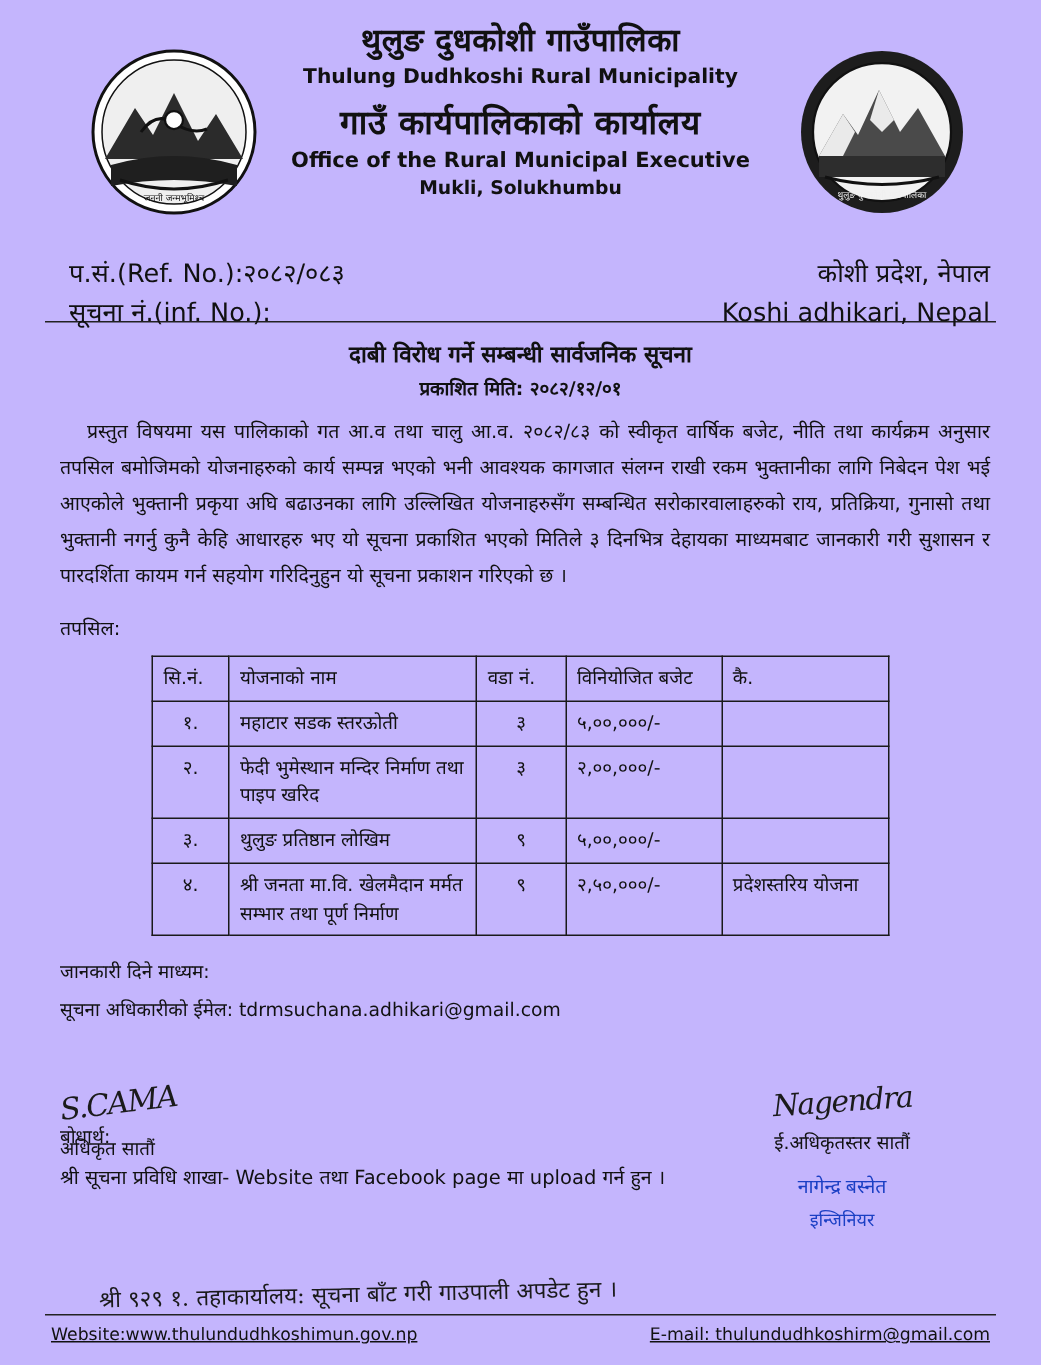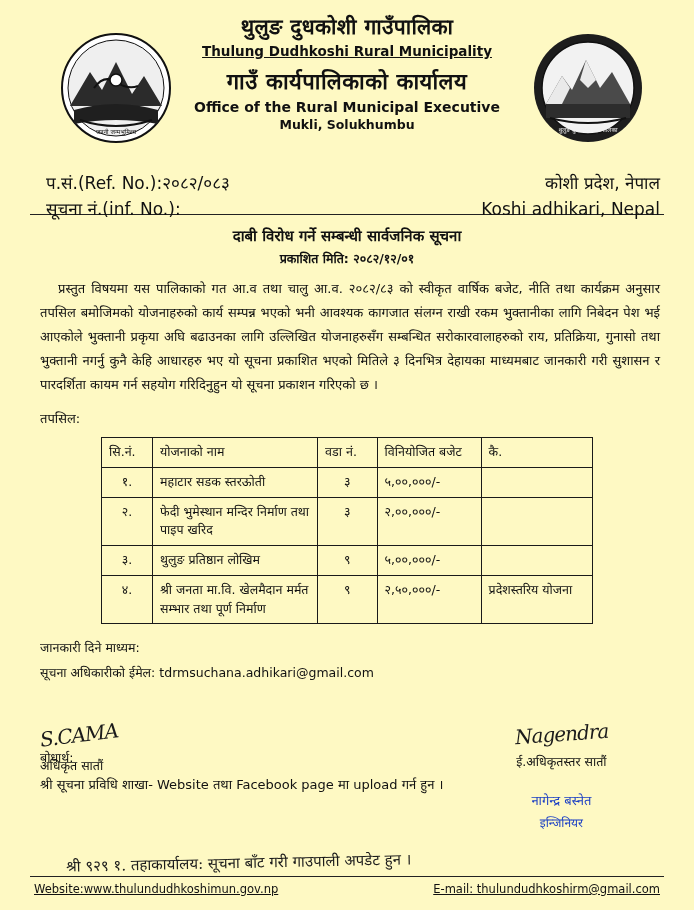--- a/index.html
+++ b/index.html
@@ -9,42 +9,42 @@
     font-family:"DejaVu Sans", sans-serif;
     color:#111;
     overflow:hidden;
     position:relative;
   }
   .page{
     position:relative;
     width:694px;height:910px;
     box-sizing:border-box;
     padding:8px 26px 0 26px;
-    background:#fef9c3;
+    background:#c4b5fd;
   }
   
   .header{
     position:relative;
     text-align:center;
     min-height:152px;
   }
   .emblem{
     position:absolute;
     top:20px;
     width:112px;height:112px;
   }
   .emblem.left{left:34px;}
   .emblem.right{right:24px;}
   .emblem svg{display:block;}
   .hdr-line1{
     font-size:21px;font-weight:bold;letter-spacing:.3px;
     margin:4px 0 0 0;
   }
   .hdr-line2{
-    font-size:13.5px;font-weight:bold;margin-top:3px;text-decoration:underline;
+    font-size:13.5px;font-weight:bold;margin-top:3px;
   }
   .hdr-line3{
     font-size:22px;font-weight:bold;margin-top:6px;letter-spacing:.5px;
   }
   .hdr-line4{
     font-size:14px;font-weight:bold;margin-top:4px;
   }
   .hdr-line5{
     font-size:16px;font-weight:bold;margin-top:6px;
   }
@@ -139,21 +139,22 @@
     color:#1b1b1b;
     font-size:20px;
     transform:rotate(-7deg);
     letter-spacing:-1px;
     white-space:nowrap;
   }
   .scribble.r{transform:rotate(-4deg);}
   .name-blue{
     color:#1b3fc4;
     font-size:13px;
-    margin-top:18px;
+    margin-top:8px;
+    font-family:Liberation Serif, serif;
   }
   .title-blue{
     color:#1b3fc4;
     font-size:12px;
   }
   .bodharthya{
     position:absolute;left:14px;top:60px;
     font-size:12.5px;
   }
   .notice-line{

